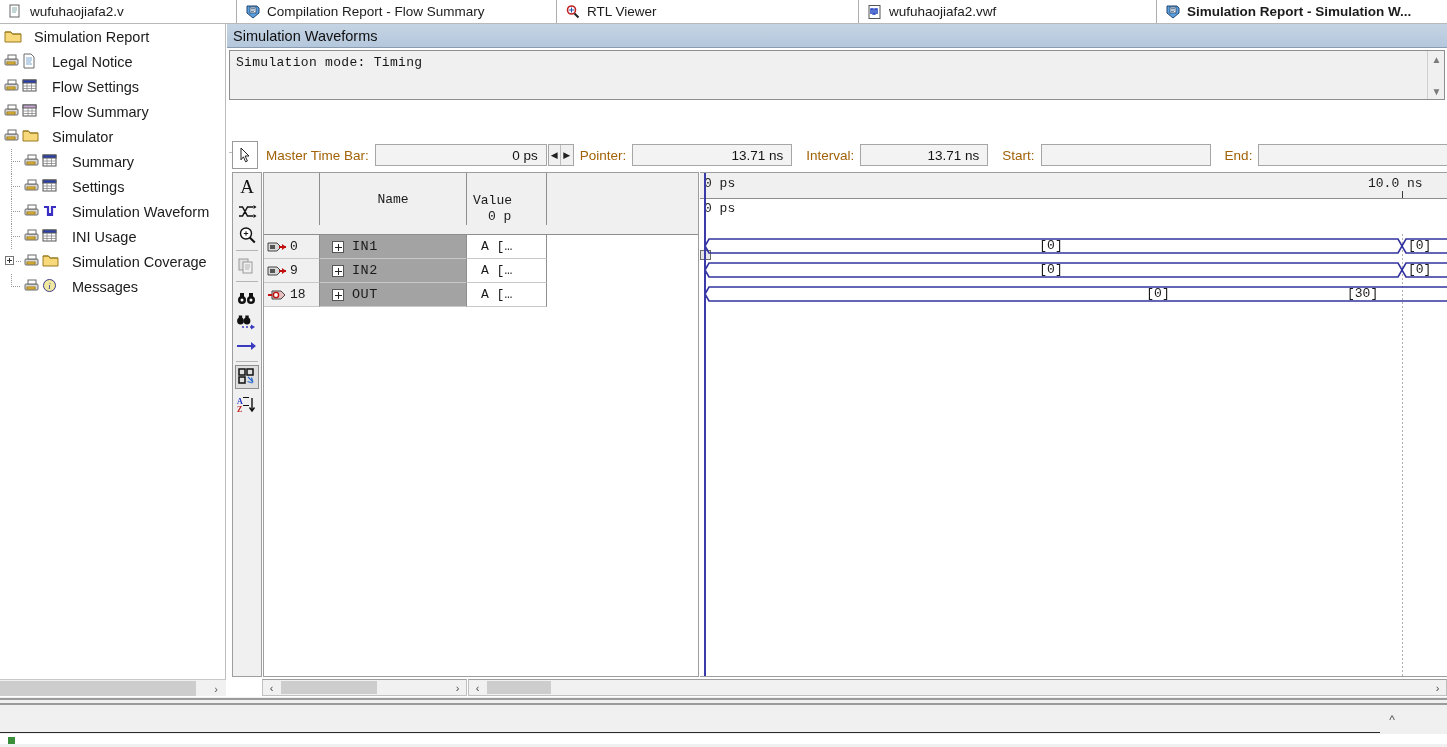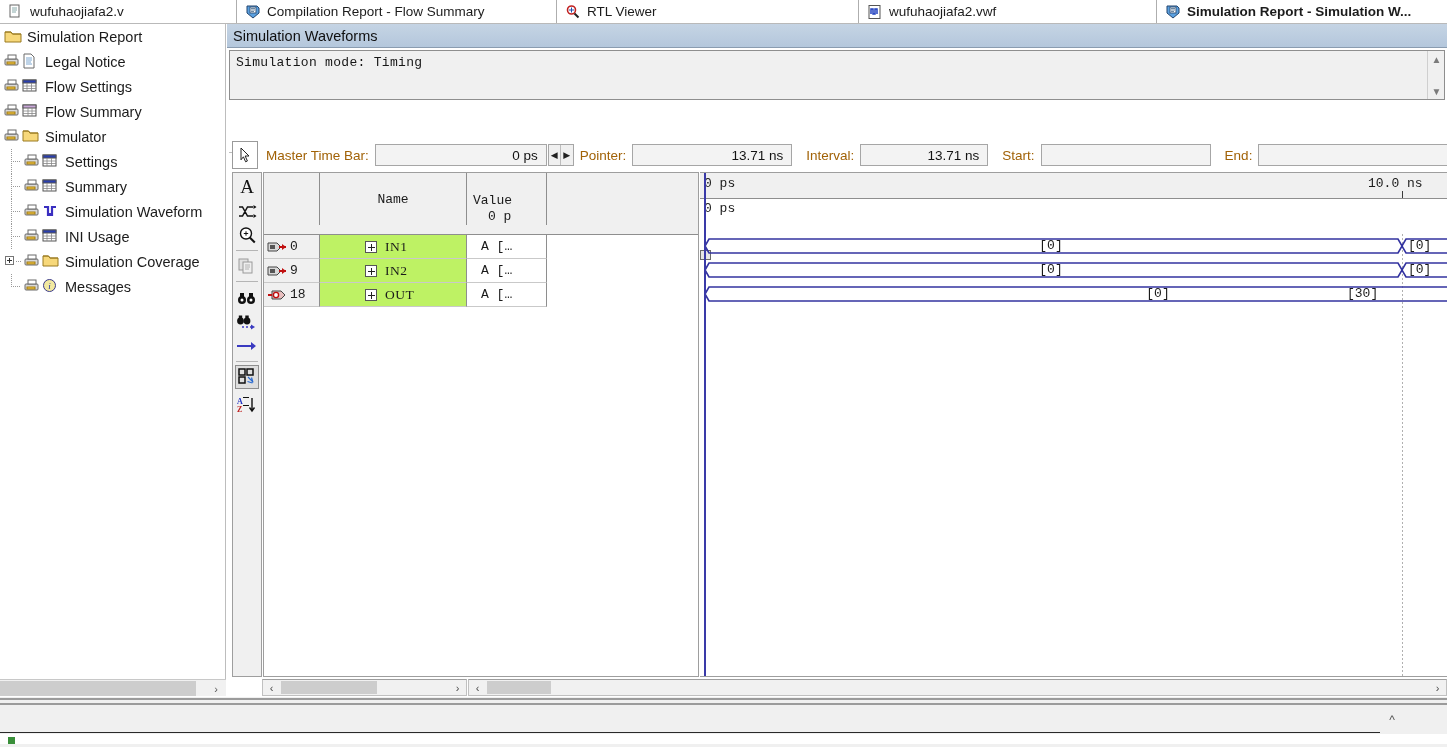--- a/index.html
+++ b/index.html
@@ -39,21 +39,21 @@
     background: #ffffff;
     border-right: 1px solid #bdbdbd;
     overflow: hidden;
   }
   .treeitem {
     display: flex; align-items: center;
     height: 25px; padding-left: 2px;
     font-size: 14.5px; color: #1b1b1b;
     white-space: nowrap;
   }
-  .treeitem .lbl { margin-left: 5px; }
+  .treeitem .lbl { margin-left: 12px; }
   .tg-indent { width: 22px; height: 25px; flex: none; position: relative; }
   .ico { width: 18px; height: 18px; flex: none; position: relative; }
 
   .plusbox {
     position:absolute; left:3px; top:7px;
     width: 9px; height: 9px; border: 1px solid #767676; background:#fff;
   }
   .plusbox:before {
     content:""; position:absolute; left:1px; top:3px; width:5px; height:1px; background:#333;
   }
@@ -171,22 +171,22 @@
   .nc-h-c3 { width: 80px; }
   .nc-h-c3 .v1 { position:absolute; left:6px; top:20px; }
   .nc-h-c3 .v2 { position:absolute; left:21px; top:36px; }
 
   .rowgrid { position:absolute; left:0; top:62px; width:434px; }
   .wrow { display:flex; height: 24px; }
   .wr-c1 { width: 56px; border-right:1px solid #8e8e8e; border-bottom:1px solid #c9c9c9;
            background:#f0f0f0; display:flex; align-items:center; padding-left:3px; gap:3px;
            font-family:"Liberation Mono", monospace; font-size:13px; }
   .wr-c2 { width: 147px; border-right:1px solid #8e8e8e; border-bottom:1px solid #c9c9c9;
-           background:#bef264; display:flex; align-items:center; padding-left:45px; gap:8px;
-           font-family:Liberation Serif, serif; font-size:13.5px; letter-spacing:.5px;}
+           background:#a3a3a3; display:flex; align-items:center; padding-left:12px; gap:8px;
+           font-family:Liberation Mono, monospace; font-size:13.5px; letter-spacing:.5px;}
   .wr-c3 { width: 80px; border-right:1px solid #8e8e8e; border-bottom:1px solid #c9c9c9;
            background:#fff; display:flex; align-items:center; padding-left:14px;
            font-family:"Liberation Mono", monospace; font-size:13px; overflow:hidden; white-space:nowrap;}
   .nodeplus {
     width:12px; height:12px; border:1px solid #555; background:#fff; position:relative; flex:none;
   }
   .nodeplus:before{content:"";position:absolute;left:2px;top:5px;width:7px;height:1px;background:#222;}
   .nodeplus:after{content:"";position:absolute;left:5px;top:2px;width:1px;height:7px;background:#222;}
 
   .pincell svg { display:block; }
@@ -419,21 +419,21 @@
             <rect x="3" y="9" width="8" height="2" fill="#ffd24a" stroke="#a07a10"></rect>
           </svg>
       </span>
       <span class="ico">
         <svg width="15" height="15" viewBox="0 0 15 15">
             <rect x="1" y="2" width="13" height="11" fill="#fff" stroke="#555"></rect>
             <rect x="1" y="2" width="13" height="3" fill="#2a3fb0" stroke="#555"></rect>
             <path d="M1 8h13M1 10.5h13M5 5v8M9.5 5v8" stroke="#888" stroke-width=".8"></path>
           </svg>
       </span>
-      <span class="lbl">Settings</span>
+      <span class="lbl">Summary</span>
     </div>
 
     <div class="treeitem">
       <span class="tg-indent">
         <span class="dotline-v"></span>
           <span class="dotline-h"></span>
       </span>
       <span class="ico">
         <svg width="18" height="16" viewBox="0 0 18 16">
             <rect x="1" y="6" width="13" height="6" rx="1" fill="#d8d8d8" stroke="#6a6a6a"></rect>
@@ -441,21 +441,21 @@
             <rect x="3" y="9" width="8" height="2" fill="#ffd24a" stroke="#a07a10"></rect>
           </svg>
       </span>
       <span class="ico">
         <svg width="15" height="15" viewBox="0 0 15 15">
             <rect x="1" y="2" width="13" height="11" fill="#fff" stroke="#555"></rect>
             <rect x="1" y="2" width="13" height="3" fill="#2a3fb0" stroke="#555"></rect>
             <path d="M1 8h13M1 10.5h13M5 5v8M9.5 5v8" stroke="#888" stroke-width=".8"></path>
           </svg>
       </span>
-      <span class="lbl">Summary</span>
+      <span class="lbl">Settings</span>
     </div>
 
     <div class="treeitem">
       <span class="tg-indent">
         <span class="dotline-v"></span>
           <span class="dotline-h"></span>
       </span>
       <span class="ico">
         <svg width="18" height="16" viewBox="0 0 18 16">
             <rect x="1" y="6" width="13" height="6" rx="1" fill="#d8d8d8" stroke="#6a6a6a"></rect>

